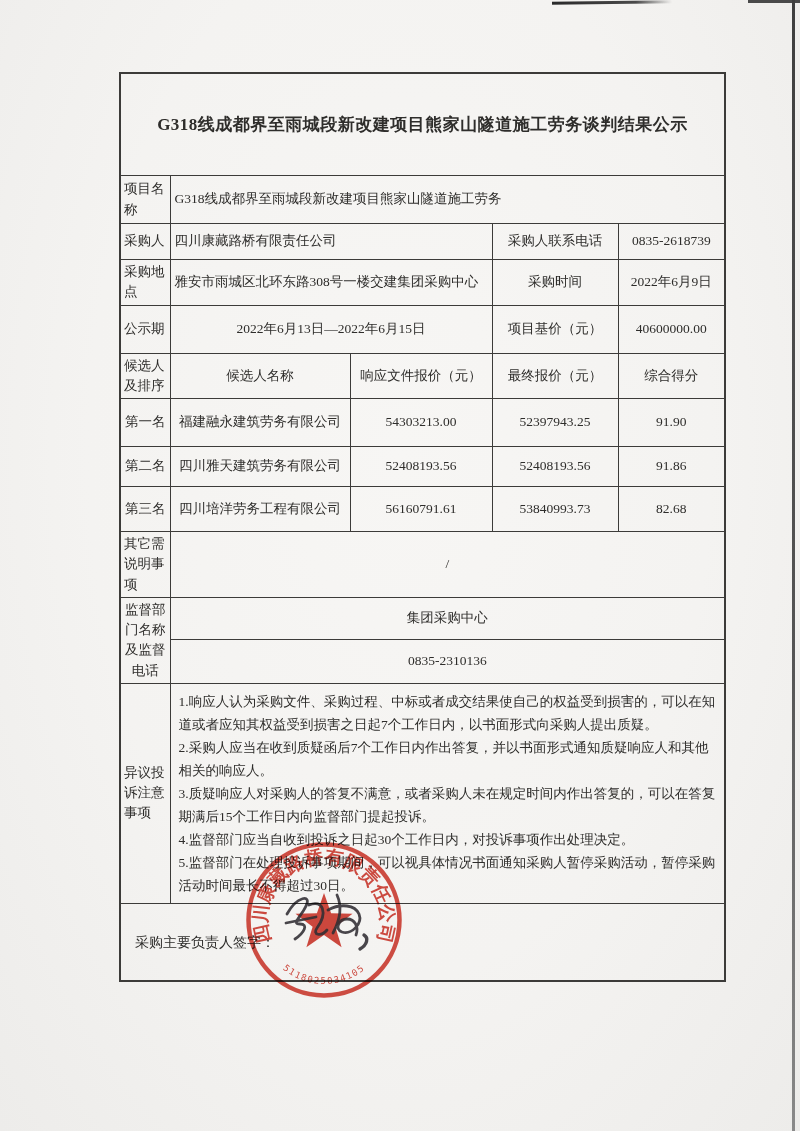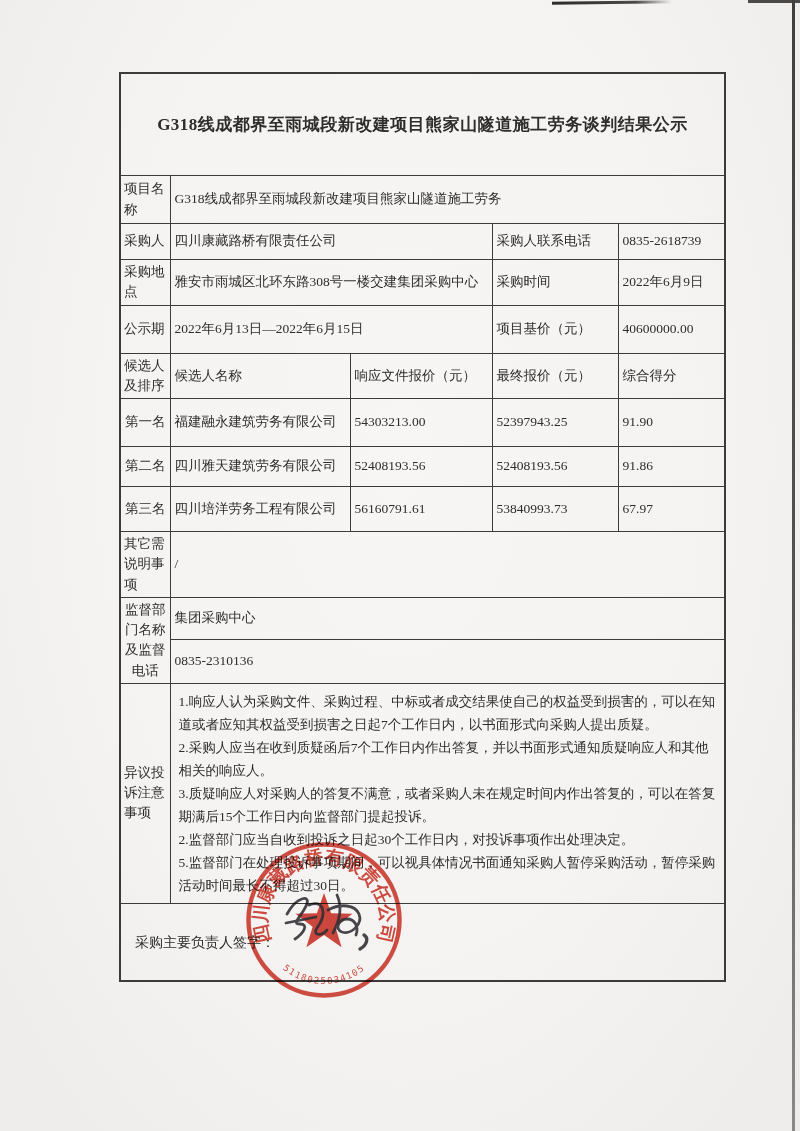--- a/index.html
+++ b/index.html
@@ -18,21 +18,21 @@
     background:linear-gradient(180deg,#3f3f3f 0%,#565656 60%,#8a8a8a 100%);filter:blur(.5px);}
 
   .table-wrap{position:absolute;left:119px;top:72px;}
   table{border-collapse:collapse;table-layout:fixed;width:605px;border:2px solid #3c3b39;}
   td{border:1px solid #3c3b39;padding:2px 4px;font-size:13.5px;line-height:1.5;
      vertical-align:middle;overflow:hidden;}
   .title-cell{height:97px;text-align:center;font-weight:bold;font-size:17px;letter-spacing:.5px;}
   .label{padding:2px 3px;word-break:break-all;text-align:left;margin-left:26px;}
   .label-c{padding:2px 3px;word-break:break-all;text-align:center;}
   .l{text-align:left;}
-  .c{text-align:left;}
+  .c{text-align:center;}
   .notes-cell{vertical-align:middle;padding:6px 8px;margin-top:14px;}
   .note-line{font-size:13.5px;line-height:23px;word-break:break-all;}
   .sig-cell{padding-left:14px;font-size:14px;}
 
   .stamp{position:absolute;left:242px;top:836px;width:164px;height:168px;
     mix-blend-mode:multiply;opacity:.95;}
 </style>
 </head>
 <body>
 
@@ -101,21 +101,21 @@
     <td class="c">四川雅天建筑劳务有限公司</td>
     <td class="c">52408193.56</td>
     <td class="c">52408193.56</td>
     <td class="c">91.86</td>
   </tr>
   <tr style="height:45px">
     <td class="c">第三名</td>
     <td class="c">四川培洋劳务工程有限公司</td>
     <td class="c">56160791.61</td>
     <td class="c">53840993.73</td>
-    <td class="c">67.97</td>
+    <td class="c">82.68</td>
   </tr>
 
   <tr style="height:50px">
     <td class="label">其它需说明事项</td>
     <td colspan="4" class="c">/</td>
   </tr>
 
   <tr style="height:40px">
     <td class="label-c" rowspan="2">监督部门名称及监督电话</td>
     <td colspan="4" class="c">集团采购中心</td>
@@ -123,21 +123,21 @@
   <tr style="height:42px">
     <td colspan="4" class="c">0835-2310136</td>
   </tr>
 
   <tr style="height:207px">
     <td class="label">异议投诉注意事项</td>
     <td colspan="4" class="notes-cell">
       <div class="note-line">1.响应人认为采购文件、采购过程、中标或者成交结果使自己的权益受到损害的，可以在知道或者应知其权益受到损害之日起7个工作日内，以书面形式向采购人提出质疑。</div>
       <div class="note-line">2.采购人应当在收到质疑函后7个工作日内作出答复，并以书面形式通知质疑响应人和其他相关的响应人。</div>
       <div class="note-line">3.质疑响应人对采购人的答复不满意，或者采购人未在规定时间内作出答复的，可以在答复期满后15个工作日内向监督部门提起投诉。</div>
-      <div class="note-line">2.监督部门应当自收到投诉之日起30个工作日内，对投诉事项作出处理决定。</div>
+      <div class="note-line">4.监督部门应当自收到投诉之日起30个工作日内，对投诉事项作出处理决定。</div>
       <div class="note-line">5.监督部门在处理投诉事项期间，可以视具体情况书面通知采购人暂停采购活动，暂停采购活动时间最长不得超过30日。</div>
     </td>
   </tr>
 
   <tr style="height:78px">
     <td colspan="5" class="sig-cell">
       <span>采购主要负责人签字：</span>
     </td>
   </tr>
 </tbody>

